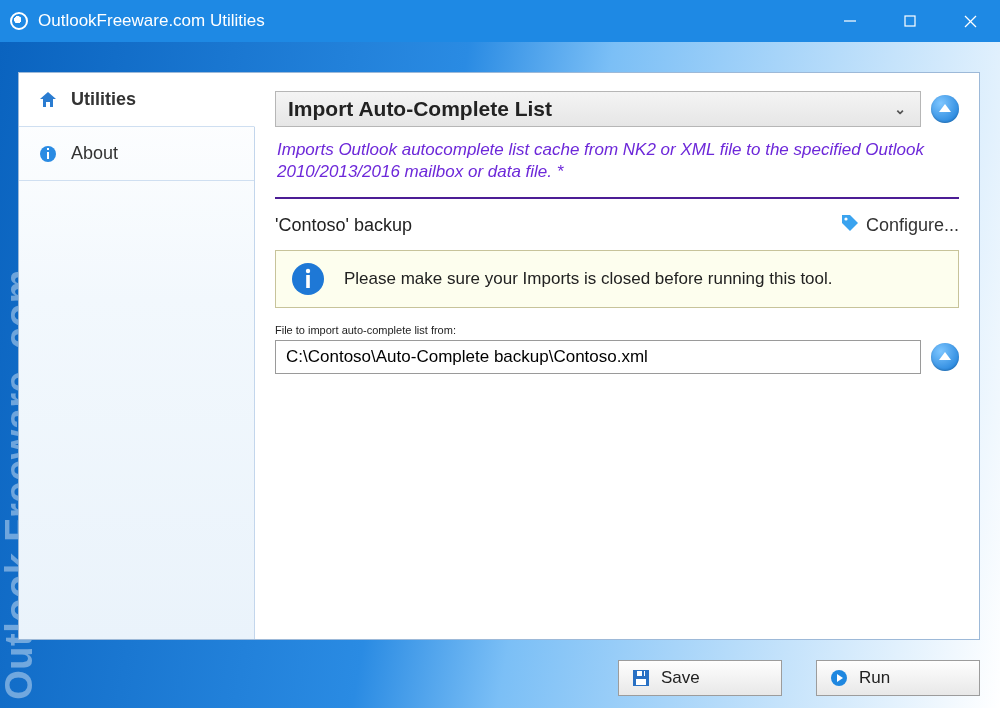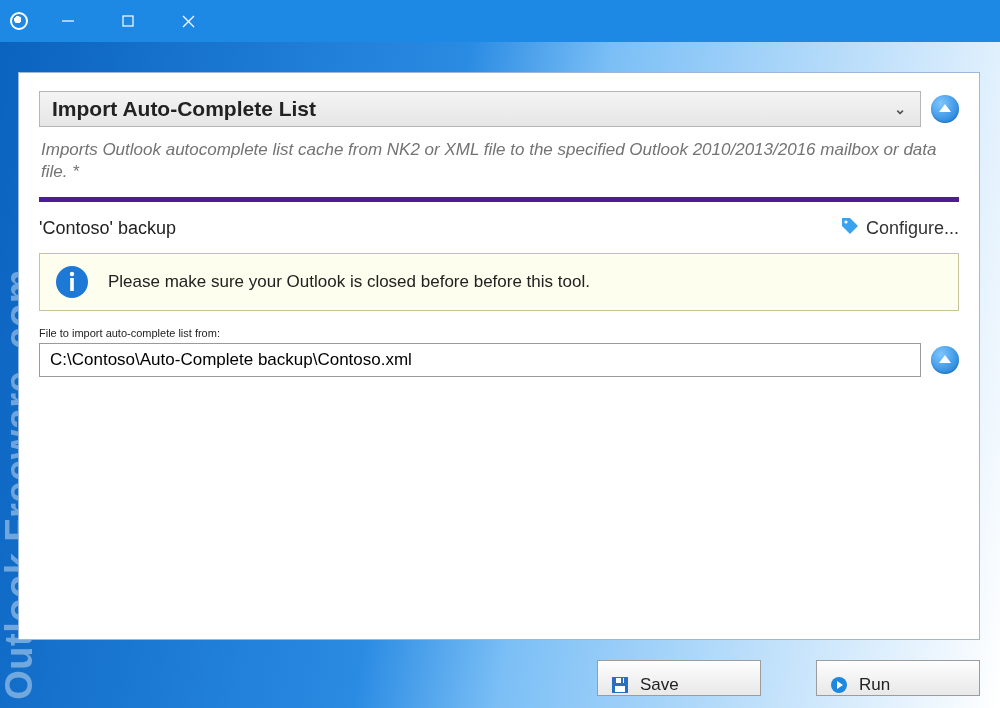--- a/index.html
+++ b/index.html
@@ -114,24 +114,24 @@
     border: 1px solid #b6b6b6;
     padding: 5px 14px 5px 12px;
     font-size: 21px;
     font-weight: 700;
   }
   .heading-box .chevron { font-size: 14px; color: #555; }
 
   .desc {
     font-style: italic;
     font-size: 17px;
-    color: #737373;
+    color: #6d28d9;
     line-height: 1.3;
     padding: 6px 2px 14px 2px;
-    border-bottom: 5px solid #4c1d95;
+    border-bottom: 2px solid #4c1d95;
   }
 
   .row-profile {
     display: flex;
     justify-content: space-between;
     align-items: center;
     margin: 14px 0 12px 0;
     font-size: 18px;
   }
   .row-profile .configure {
@@ -199,38 +199,38 @@
     bottom: 12px;
     display: flex;
     gap: 34px;
   }
   .btn {
     width: 164px;
     height: 36px;
     background: linear-gradient(#fefefe, #e8e8e8);
     border: 1px solid #9c9c9c;
     display: flex;
-    align-items: flex-end;
+    align-items: center;
     padding-left: 12px;
     gap: 10px;
     font-size: 17px;
     color: #222;
-    margin-left: 21px;
   }
   .btn .btn-icon { width: 20px; height: 20px; display:flex; align-items:center; justify-content:center; }
 
   
   .svg-home { fill: #2a7cd1; }
   .svg-tag { fill: #3aa3ef; }
 </style>
 </head>
 <body>
 
 <div class="titlebar">
   <div class="app-icon"></div>
+  <div class="title-text">OutlookFreeware.com Utilities</div>
   <div class="win-controls">
     <div class="win-btn">
       <svg width="14" height="14">
           <line x1="1" y1="7" x2="13" y2="7"></line>
         </svg>
     </div>
     <div class="win-btn">
       <svg width="12" height="12">
           <rect x="1" y="1" width="10" height="10"></rect>
         </svg>
@@ -243,20 +243,40 @@
     </div>
   </div>
 </div>
 
 <div class="body-area">
 
   <div class="brand-vertical">Outlook Freeware .com</div>
 
   <div class="panel">
 
+    <div class="sidebar">
+      <div class="side-tab active">
+        <span class="icon-slot">
+          <svg width="20" height="20" viewBox="0 0 20 20">
+              <path class="svg-home" d="M10 2 L18 9 H15 V17 H12 V12 H8 V17 H5 V9 H2 Z"></path>
+            </svg>
+        </span>
+        <span>Utilities</span>
+      </div>
+      <div class="side-tab">
+        <span class="icon-slot">
+          <svg width="20" height="20" viewBox="0 0 20 20">
+              <circle cx="10" cy="10" r="8" fill="#2a8be3"></circle>
+              <rect x="9" y="8" width="2" height="7" fill="#fff"></rect>
+              <rect x="9" y="4" width="2" height="2" fill="#fff"></rect>
+            </svg>
+        </span>
+        <span>About</span>
+      </div>
+    </div>
 
     <div class="main">
 
       <div class="heading-row">
         <div class="heading-box">
           <span>Import Auto-Complete List</span>
           <span class="chevron">⌄</span>
         </div>
         <div class="eject-btn"></div>
       </div>
@@ -278,21 +298,21 @@
 
       <div class="info-box">
         <span class="info-circle">
           <svg width="36" height="36" viewBox="0 0 36 36">
               <circle cx="18" cy="18" r="16" fill="#1e78d6"></circle>
               <circle cx="18" cy="18" r="14" fill="#1e78d6" stroke="#fff" stroke-width="0"></circle>
               <rect x="16.2" y="14" width="3.6" height="13" fill="#fff"></rect>
               <circle cx="18" cy="10" r="2.2" fill="#fff"></circle>
             </svg>
         </span>
-        <span>Please make sure your Outlook is closed before before this tool.</span>
+        <span>Please make sure your Imports is closed before running this tool.</span>
       </div>
 
       <div class="field-label">File to import auto-complete list from:</div>
       <div class="file-row">
         <input type="text" class="file-input" value="C:\Contoso\Auto-Complete backup\Contoso.xml" style="">
         <div class="eject-btn"></div>
       </div>
 
     </div>
   </div>

